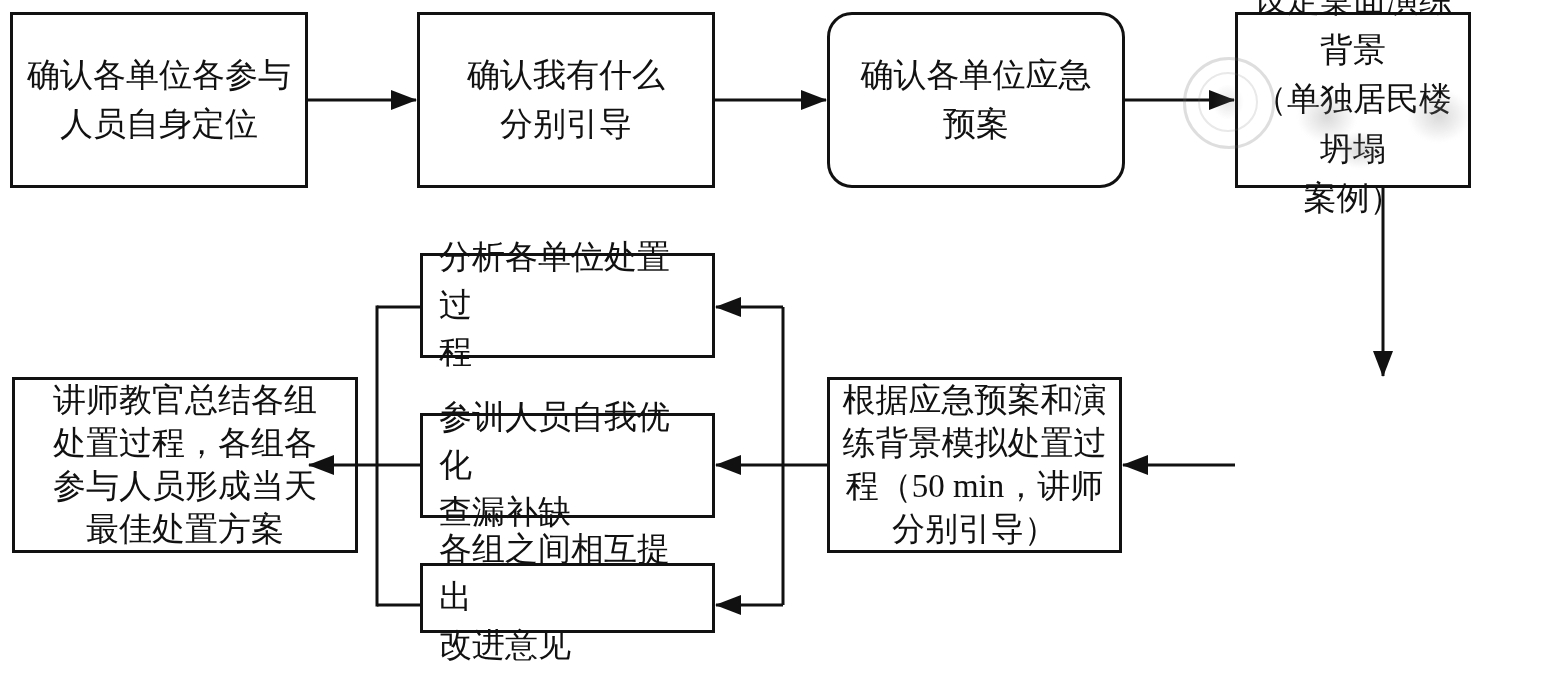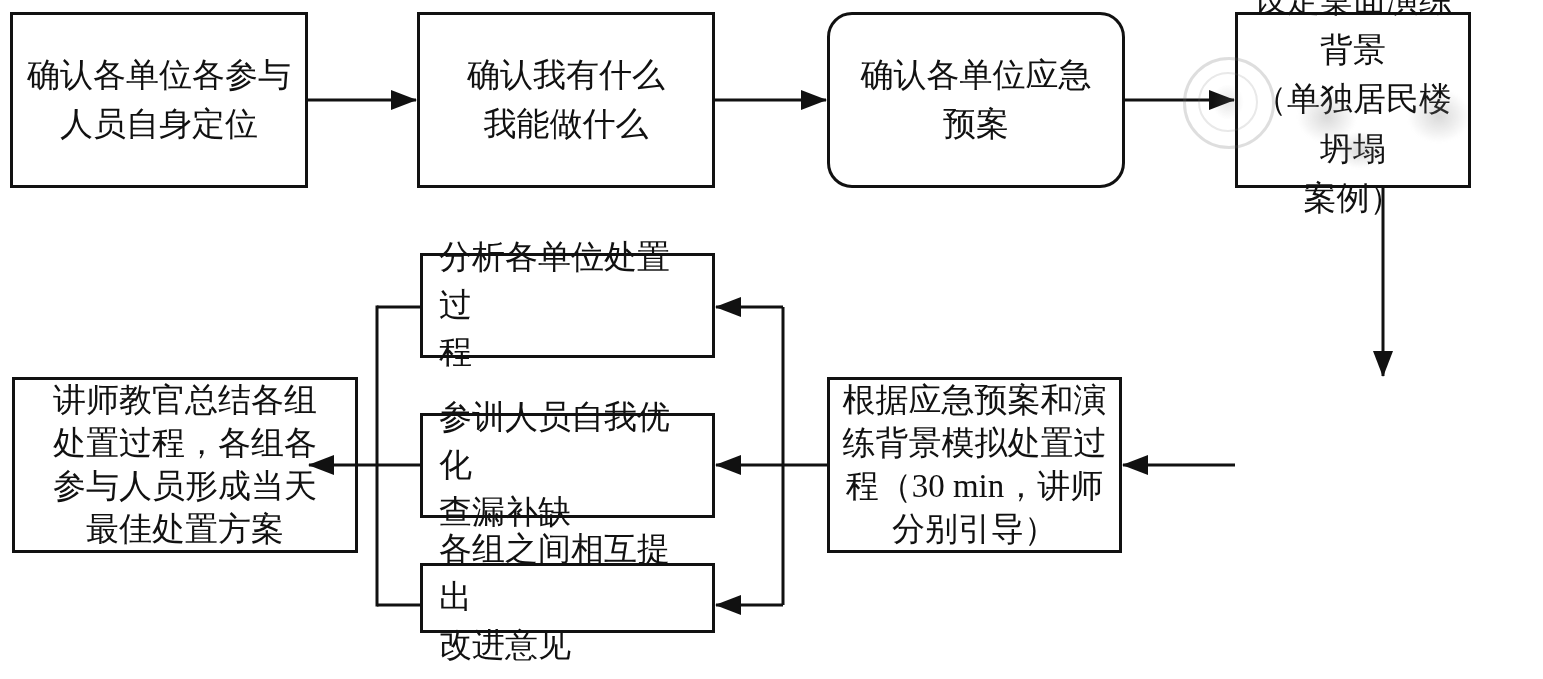--- a/index.html
+++ b/index.html
@@ -122,39 +122,39 @@
   <div class="wm-glyph wm-g2"></div>
   <div class="wm-glyph wm-g3"></div>
 
   <div class="node" style="left:10px;  top:12px; width:298px; height:176px;">
     <div class="node-text">确认各单位各参与
 人员自身定位</div>
   </div>
 
   <div class="node" style="left:417px; top:12px; width:298px; height:176px;">
     <div class="node-text">确认我有什么
-我能做什么</div>
+分别引导</div>
   </div>
 
   <div class="node" style="left:827px; top:12px; width:298px; height:176px;border-radius:25px;">
     <div class="node-text">确认各单位应急
 预案</div>
   </div>
 
   <div class="node" style="left:1235px; top:12px; width:236px; height:176px;">
     <div class="node-text">设定桌面演练背景
 （单独居民楼坍塌
 案例）</div>
   </div>
 
 
   <div class="node tight" style="left:827px; top:377px; width:295px; height:176px;">
     <div class="node-text">根据应急预案和演
 练背景模拟处置过
-程（30 min，讲师
+程（50 min，讲师
 分别引导）</div>
   </div>
 
   <div class="node left small" style="left:420px; top:253px; width:295px; height:105px;">
     <div class="node-text">分析各单位处置过
 程</div>
   </div>
 
   <div class="node left small" style="left:420px; top:413px; width:295px; height:105px;">
     <div class="node-text">参训人员自我优化

